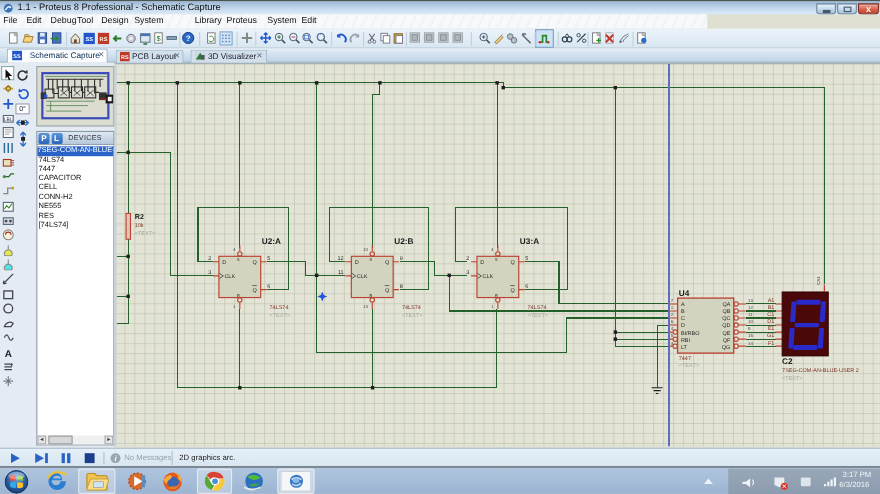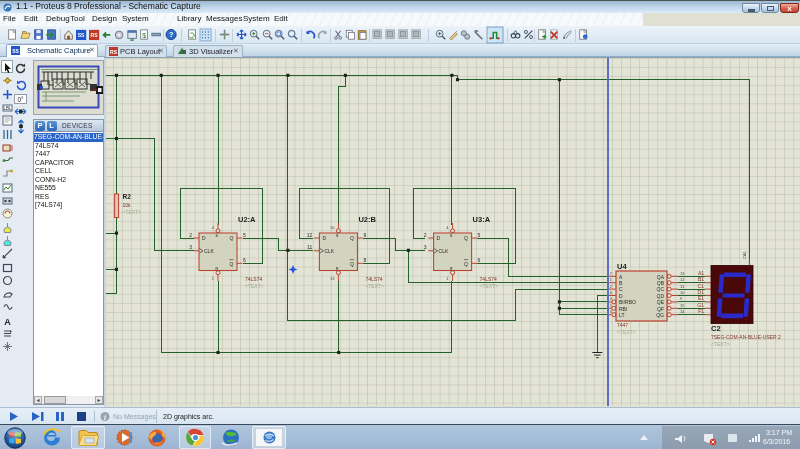--- a/index.html
+++ b/index.html
@@ -26,21 +26,21 @@
 </div>
 <div class="abs" style="left:0;top:13px;width:643px;height:13px;background:repeating-linear-gradient(115deg,#f7f9fb 0 6px,#f1f4f7 6px 8px)">
     <span class="abs" style="left:3px;top:1px;font-size:8px;color:#111">File</span>
     <span class="abs" style="left:24px;top:1px;font-size:8px;color:#111">Edit</span>
     <span class="abs" style="left:46px;top:1px;font-size:8px;color:#111">Debug</span>
     <span class="abs" style="left:70px;top:1px;font-size:8px;color:#111">Tool</span>
     <span class="abs" style="left:92px;top:1px;font-size:8px;color:#111">Design</span>
     <span class="abs" style="left:122px;top:1px;font-size:8px;color:#111">System</span>
     <span class="abs" style="left:149px;top:13px;font-size:8px;color:#111">Debug</span>
     <span class="abs" style="left:177px;top:1px;font-size:8px;color:#111">Library</span>
-    <span class="abs" style="left:206px;top:1px;font-size:8px;color:#111">Messages</span>
+    <span class="abs" style="left:206px;top:1px;font-size:8px;color:#111">Proteus</span>
     <span class="abs" style="left:243px;top:1px;font-size:8px;color:#111">System</span>
     <span class="abs" style="left:274px;top:1px;font-size:8px;color:#111">Edit</span>
   </div>
 <div class="abs" style="left:0;top:26px;width:800px;height:18px;background:linear-gradient(#ecf3fa,#d8e7f3);border-bottom:1px solid #c2d2df">
     <svg class="abs" style="left:0;top:0" width="600" height="18">
       <g transform="translate(7,3) scale(0.85)">
         <rect x="2" y="1" width="8" height="11" fill="#fff" stroke="#777"></rect>
         <path d="M7 1 l3 3 h-3 z" fill="#cfe0ee" stroke="#777" stroke-width="0.6"></path>
       </g>
       <g transform="translate(20,3) scale(0.85)">

